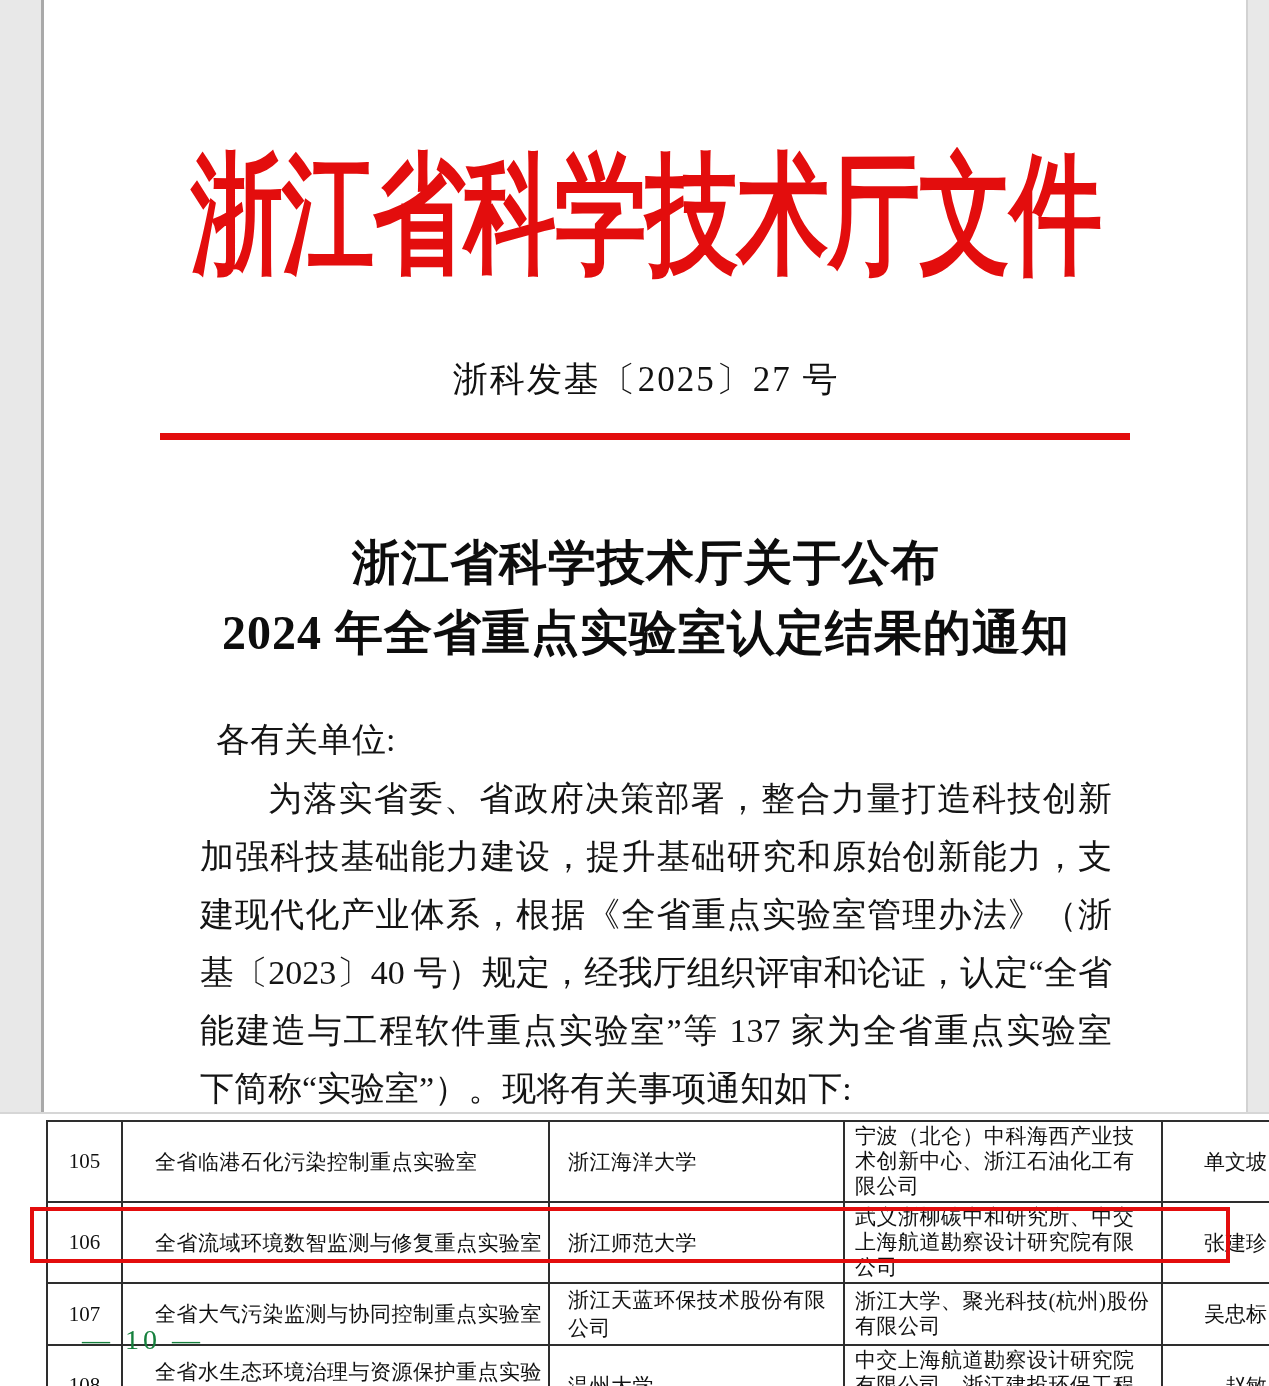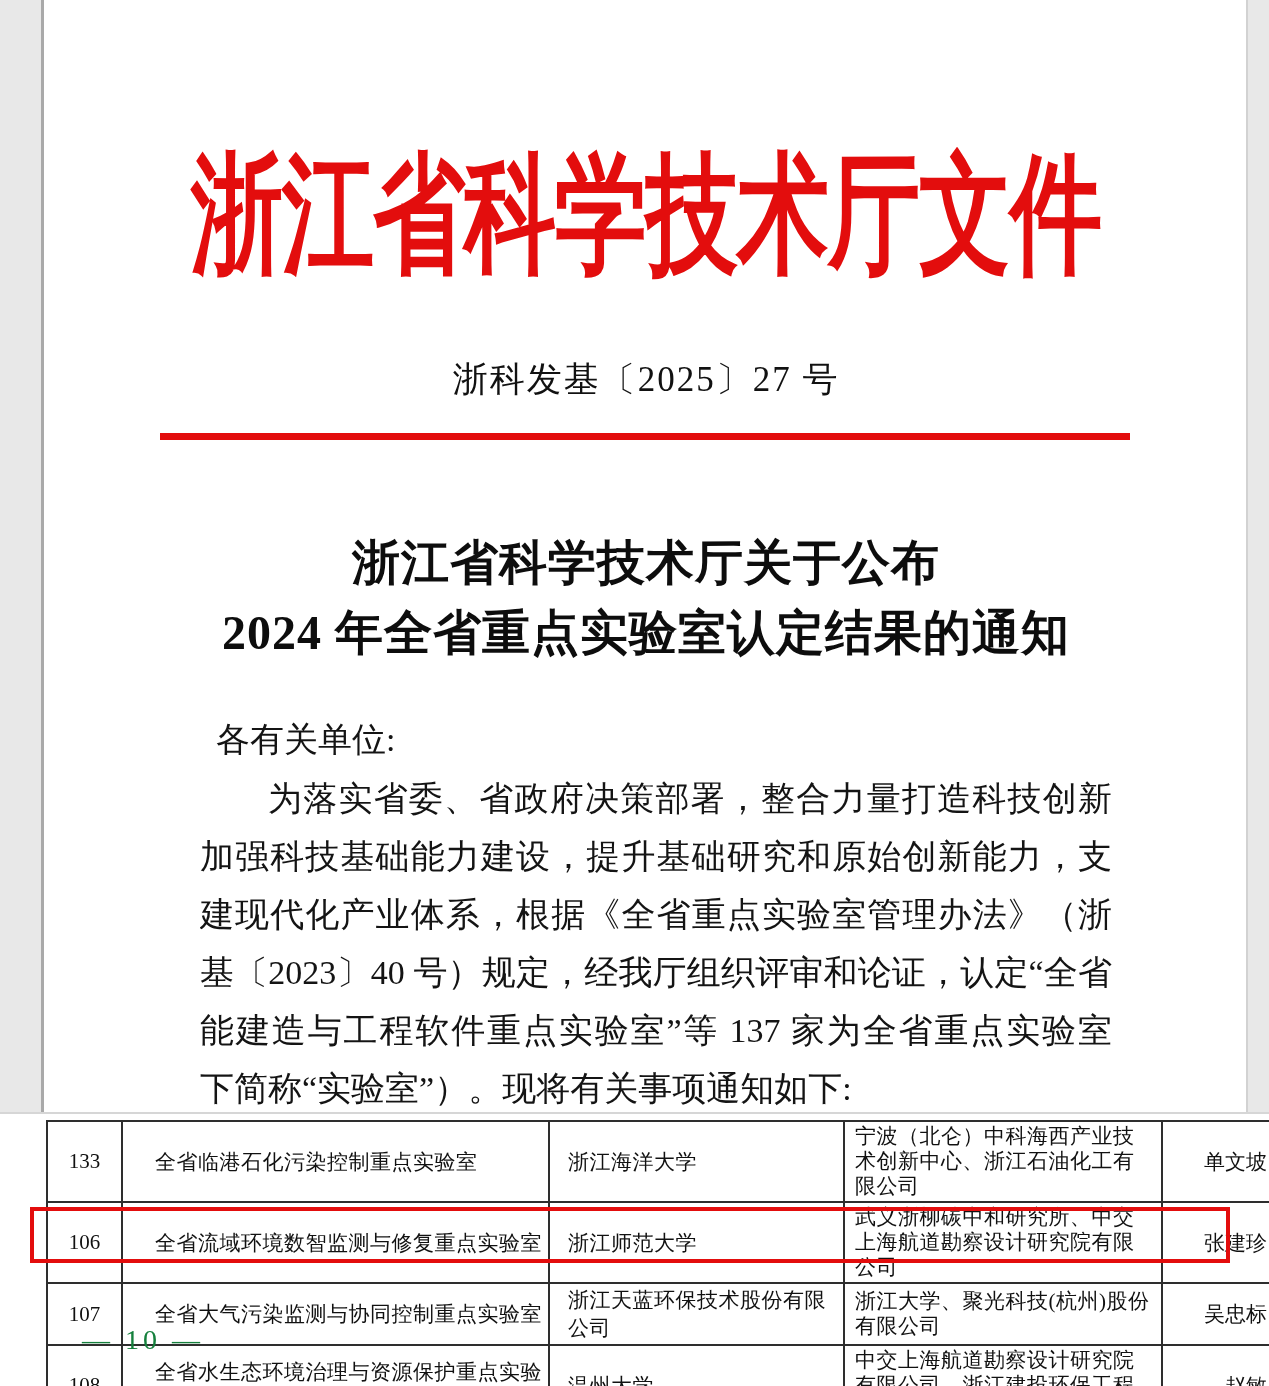--- a/index.html
+++ b/index.html
@@ -148,21 +148,21 @@
     <div class="p-line full">建现代化产业体系，根据《全省重点实验室管理办法》（浙科发</div>
     <div class="p-line full">基〔2023〕40 号）规定，经我厅组织评审和论证，认定“全省智</div>
     <div class="p-line full">能建造与工程软件重点实验室”等 137 家为全省重点实验室（以</div>
     <div class="p-line last">下简称“实验室”）。现将有关事项通知如下:</div>
   </div>
 
   <div class="table-section">
     <table class="results-table">
       <tbody>
         <tr class="r0">
-          <td class="cell-index">133</td>
+          <td class="cell-index">105</td>
           <td class="cell-lab">全省临港石化污染控制重点实验室</td>
           <td class="cell-inst">浙江海洋大学</td>
           <td class="cell-partners">宁波（北仑）中科海西产业技术创新中心、浙江石油化工有限公司</td>
           <td class="cell-director">单文坡</td>
         </tr>
         <tr class="r1">
           <td class="cell-index">106</td>
           <td class="cell-lab">全省流域环境数智监测与修复重点实验室</td>
           <td class="cell-inst">浙江师范大学</td>
           <td class="cell-partners">武义浙柳碳中和研究所、中交上海航道勘察设计研究院有限公司</td>

